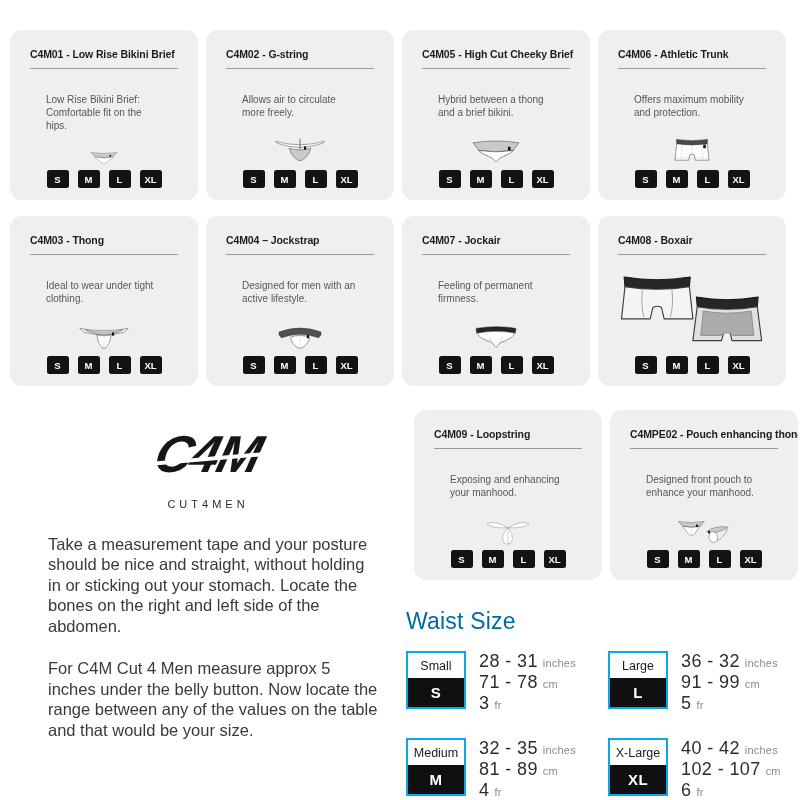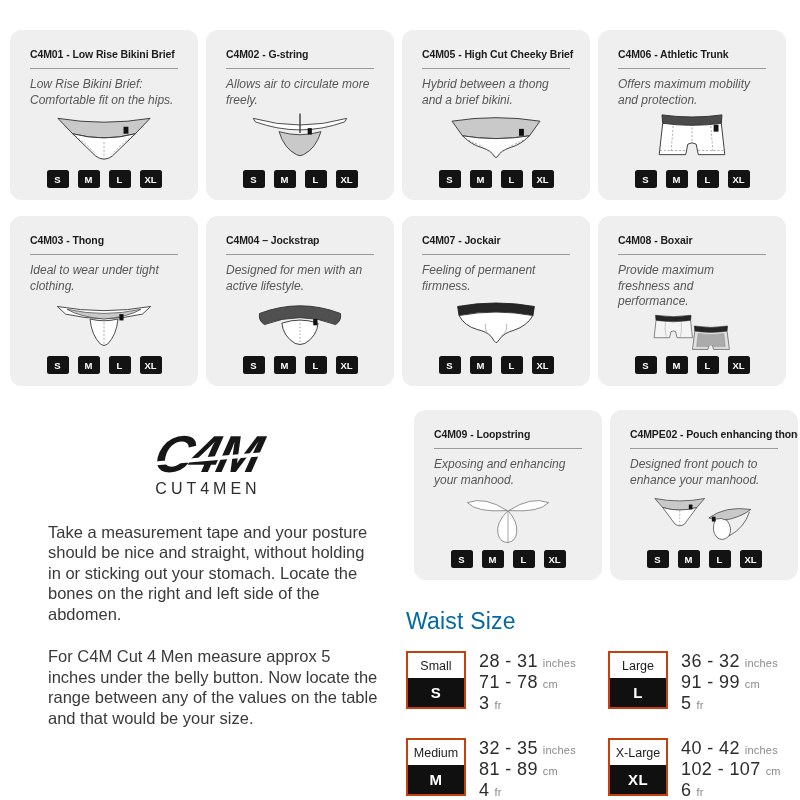--- a/index.html
+++ b/index.html
@@ -9,47 +9,47 @@
   }
   
   .cards-grid{display:grid;grid-template-columns:repeat(4,188px);gap:16px 8px;padding:30px 0 0 10px;}
   .cards-grid.two{grid-template-columns:repeat(2,188px);padding:8px;}
   .card{
     box-sizing:border-box;width:188px;height:170px;background:#efefef;border-radius:12px;
     padding:18px 20px 12px 20px;display:flex;flex-direction:column;overflow:hidden;
   }
   .card-title{margin:0;font-size:10.5px;font-weight:bold;color:#1d1d1d;white-space:nowrap;letter-spacing:-0.1px;}
   .divider{height:1px;background:#9a9a9a;margin:8px 0 8px 0;}
-  .card-desc{margin:0;font-size:12px;line-height:1.3;color:#575757;min-height:26px;font-style:italic;}
+  .card-desc{margin:16px;font-size:10px;line-height:1.3;color:#575757;min-height:26px;}
   .illus{flex:1;display:flex;align-items:center;justify-content:center;min-height:0;margin:2px 0 4px 0;}
   .illus svg{display:block;max-height:100%;}
   .size-row{display:flex;justify-content:center;gap:9px;margin-top:auto;}
   .size-chip{
     min-width:18px;height:18px;padding:0 2px;background:#131313;color:#ffffff;border-radius:2.5px;
     display:flex;align-items:center;justify-content:center;font-size:9.5px;font-weight:bold;
   }
   
   .bottom{display:flex;margin:16px 0 0 10px;}
   .left-col{width:396px;box-sizing:border-box;}
   .right-col{width:384px;}
   .logo-wrap{width:396px;display:flex;flex-direction:column;align-items:center;margin-top:26px;}
   .logo-c4m{
     position:relative;font-size:52px;line-height:1;font-weight:bold;font-style:italic;
     color:#161616;letter-spacing:-2px;transform:skewX(-14deg);
   }
   .logo-slit{position:absolute;left:-8px;right:-8px;top:56%;height:4px;background:#ffffff;transform:rotate(-5deg);}
-  .logo-sub{font-size:16px;letter-spacing:4px;color:#2c2c2c;margin-top:0;}
+  .logo-sub{font-size:11px;letter-spacing:4px;color:#2c2c2c;margin-top:18px;}
   .instr{width:330px;margin:24px 0 0 38px;font-size:16.5px;line-height:1.24;color:#3a3a3a;}
   .instr + .instr{margin-top:22px;}
   
   .waist-title{margin:20px 0 16px 0;font-size:23px;font-weight:500;color:#0369a1;letter-spacing:0.2px;}
   .waist-grid{display:grid;grid-template-columns:196px 1fr;gap:22px 6px;}
   .waist-entry{display:flex;gap:13px;}
   .badge{
-    box-sizing:border-box;width:60px;height:58px;border:2px solid #c2410c;background:#fff;
+    box-sizing:border-box;width:60px;height:58px;border:2px solid #0ea5e9;background:#fff;
     display:flex;flex-direction:column;flex:none;
   }
   .badge-top{flex:1;display:flex;align-items:center;justify-content:center;font-size:12.5px;color:#1c1c1c;}
   .badge-bot{height:29px;background:#101010;color:#ffffff;display:flex;align-items:center;justify-content:center;
     font-size:15px;font-weight:bold;letter-spacing:0.5px;}
   .vals{display:flex;flex-direction:column;justify-content:flex-start;padding:1px 0;}
   .val-line{font-size:18px;color:#2d2d2d;line-height:19px;letter-spacing:0.4px;white-space:nowrap;}
   .unit{font-size:11px;color:#8a8a8a;margin-left:5px;letter-spacing:0.2px;}
 </style>
 </head>
@@ -199,21 +199,20 @@
           <span class="size-chip">S</span>
           <span class="size-chip">M</span>
           <span class="size-chip">L</span>
           <span class="size-chip">XL</span>
         </div>
   </div>
 
   <div class="card">
     <h3 class="card-title">C4M08 - Boxair</h3>
     <div class="divider"></div>
-    <p class="card-desc">Provide maximum freshness and performance.</p>
     <div class="illus">
           <svg viewBox="0 0 170 86" width="165">
             <path d="M7 7 Q45 13 83 7 L82 18 Q45 24 8 18 Z" fill="#262626" stroke="#1a1a1a" stroke-width="1.2" stroke-linejoin="round"></path>
             <path d="M8 18 Q45 24 82 18 L86 55 L53 55 L50 42 Q45 39 40 42 L37 55 L4 55 Z" fill="#f4f4f4" stroke="#3c3c3c" stroke-width="1.3" stroke-linejoin="round"></path>
             <path d="M28 22 Q26 40 30 53 M62 22 Q64 40 60 53" stroke="#9a9a9a" stroke-width="1" fill="none"></path>
             <path d="M90 30 Q125 36 161 30 L160 41 Q125 47 91 41 Z" fill="#262626" stroke="#1a1a1a" stroke-width="1.2" stroke-linejoin="round"></path>
             <path d="M91 41 Q125 47 160 41 L165 80 L131 80 L128 68 Q125 65 122 68 L119 80 L86 80 Z" fill="#e0e0e0" stroke="#3c3c3c" stroke-width="1.3" stroke-linejoin="round"></path>
             <path d="M98 46 Q125 51 153 46 L156 74 L132 74 Q125 68 118 74 L95 74 Z" fill="#ababab" stroke="#888" stroke-width="1" stroke-linejoin="round"></path>
           </svg>
         </div>

